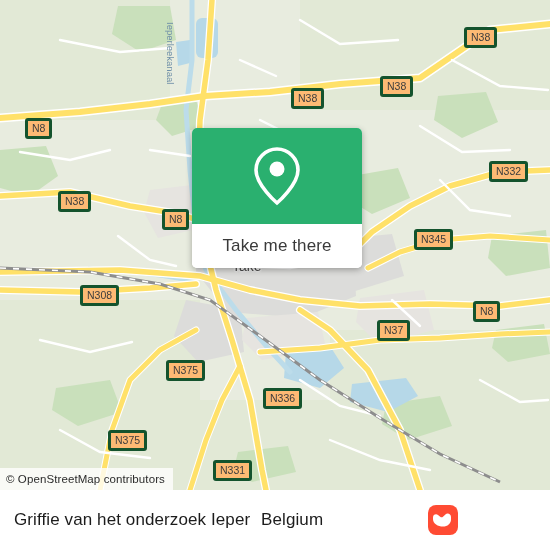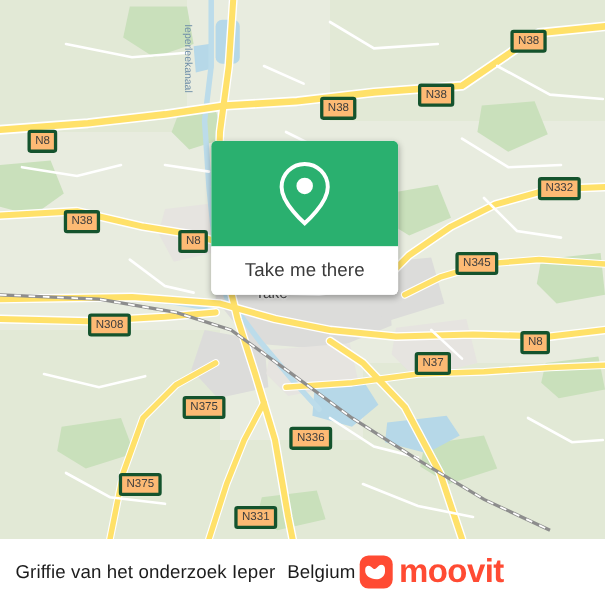--- a/index.html
+++ b/index.html
@@ -287,30 +287,30 @@
         <span class="pin-icon">
           <svg width="52" height="60" viewBox="0 0 52 60" xmlns="http://www.w3.org/2000/svg">
             <path d="M26 3 C14.5 3 5 12.4 5 24 C5 39 26 57 26 57 C26 57 47 39 47 24 C47 12.4 37.5 3 26 3 Z" fill="none" stroke="#ffffff" stroke-width="3.6"></path>
             <circle cx="26" cy="23" r="7.5" fill="#ffffff"></circle>
           </svg>
         </span>
       </div>
       <div class="callout-btn">Take me there</div>
     </div>
 
+    <div class="attribution">© OpenStreetMap contributors</div>
   </div>
 
   <div class="footer">
     <div class="footer-title">
       <span>Griffie van het onderzoek Ieper</span>
       <span style="margin-left:6px;">Belgium</span>
     </div>
     <div class="brand">
       <span class="brand-mark">
         <svg width="22" height="14" viewBox="0 0 22 14" xmlns="http://www.w3.org/2000/svg">
           <path d="M1 4.5 C1 1.6 4 0.4 6 2 L8.2 3.8 C9.1 4.5 10.2 4.5 11 3.7 L13.4 1.4 C15.5 -0.6 19 0.9 19 4 L19 6.5 C19 10.6 15.5 13.6 11 13.6 C6 13.6 1 10.6 1 6.2 Z" fill="#ffffff"></path>
         </svg>
       </span>
-      <span class="brand-word">moovit</span>
     </div>
   </div>
 
 </div>
 
 </body></html>

